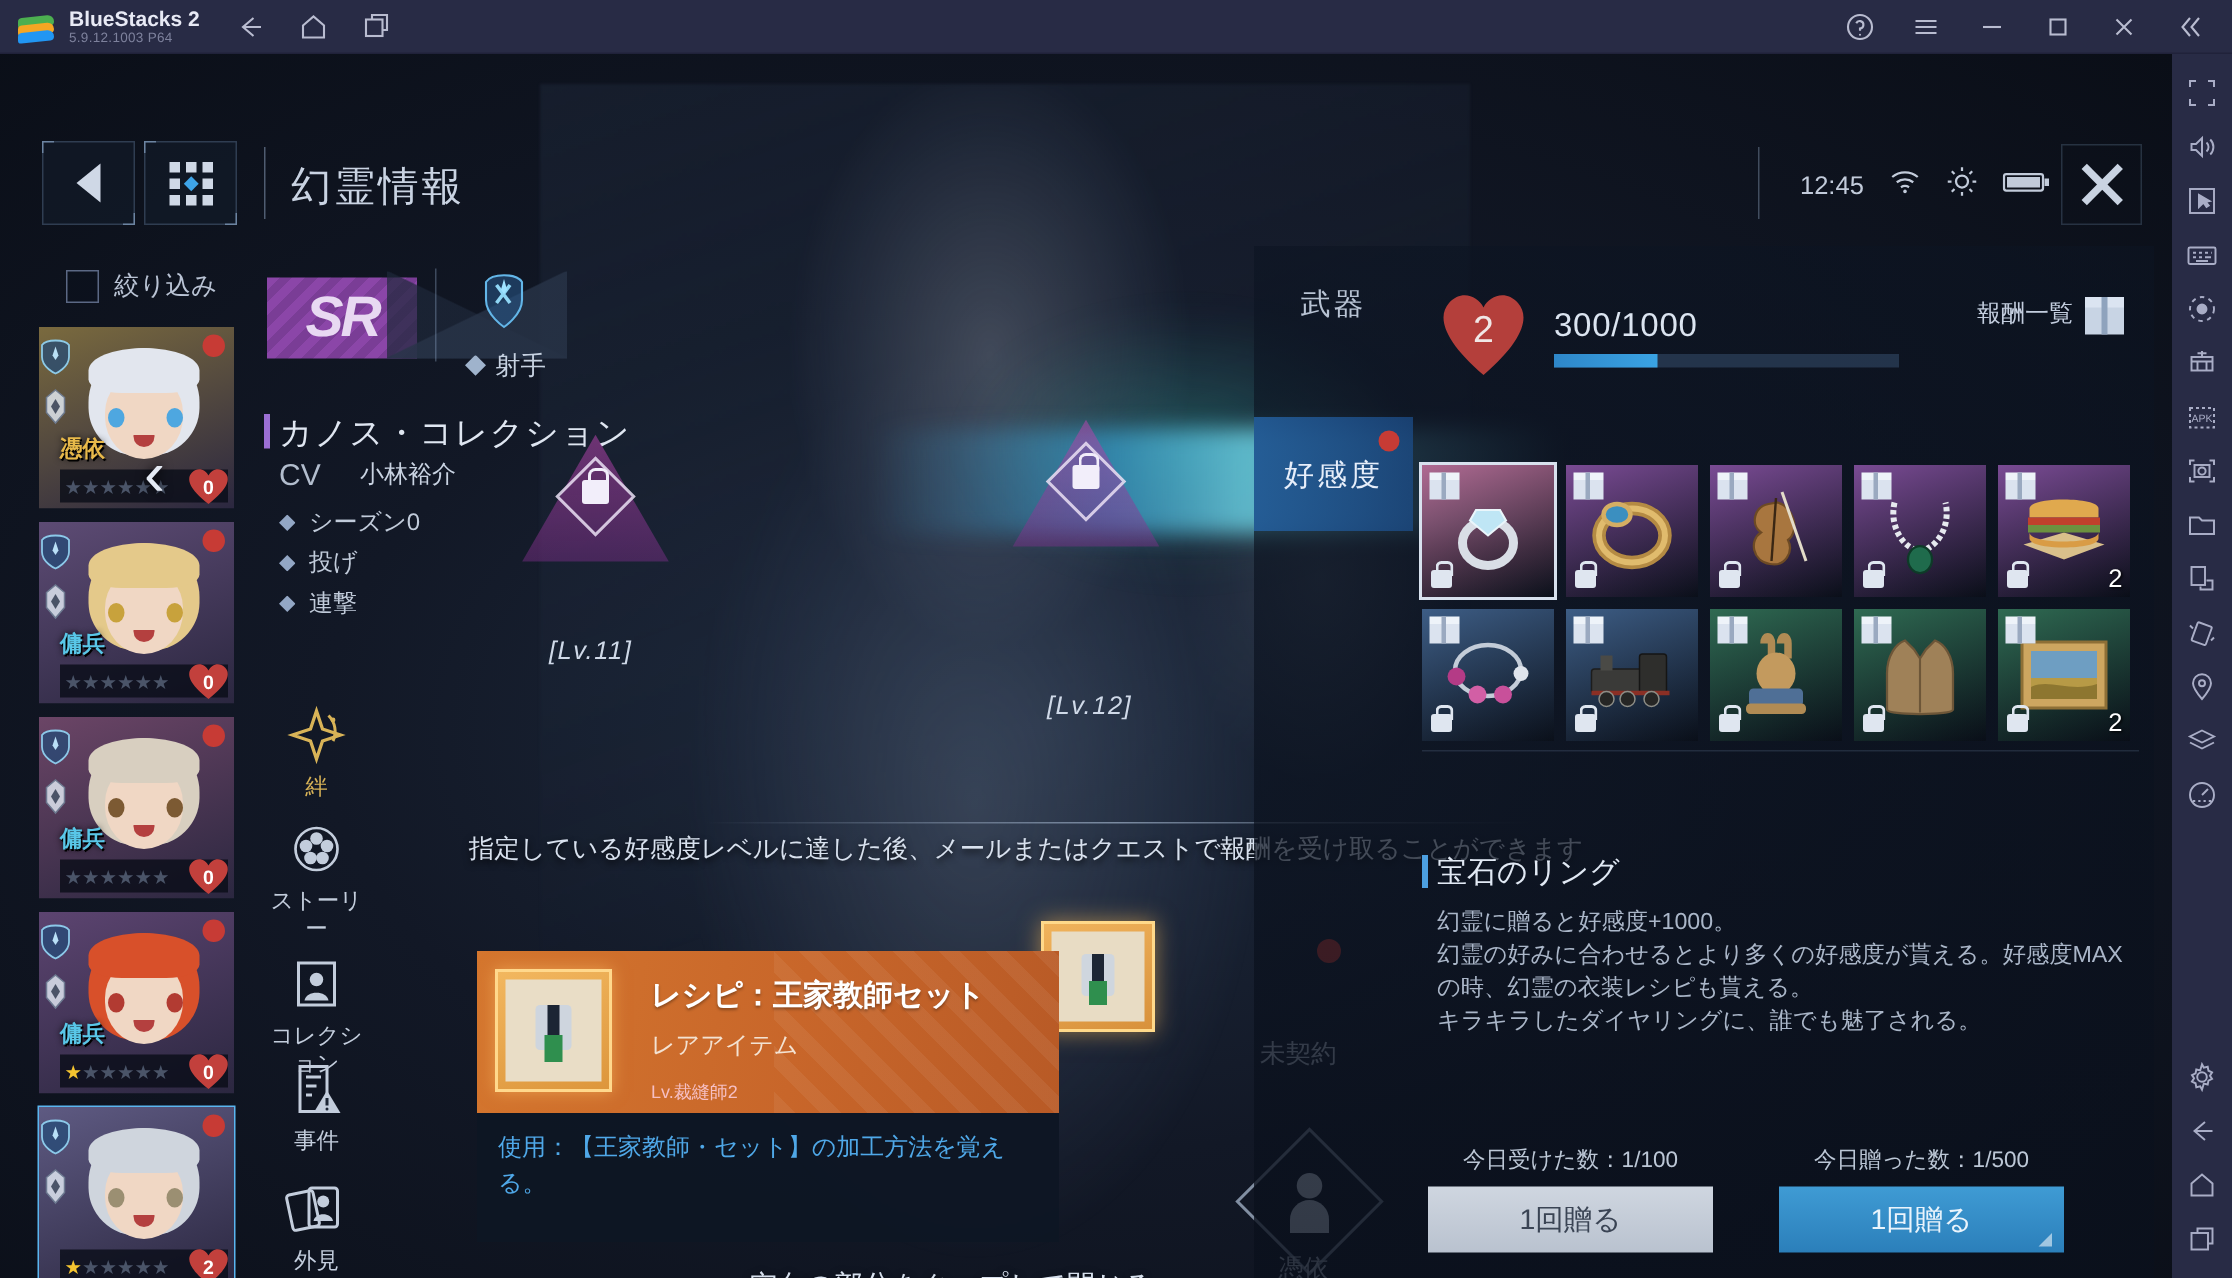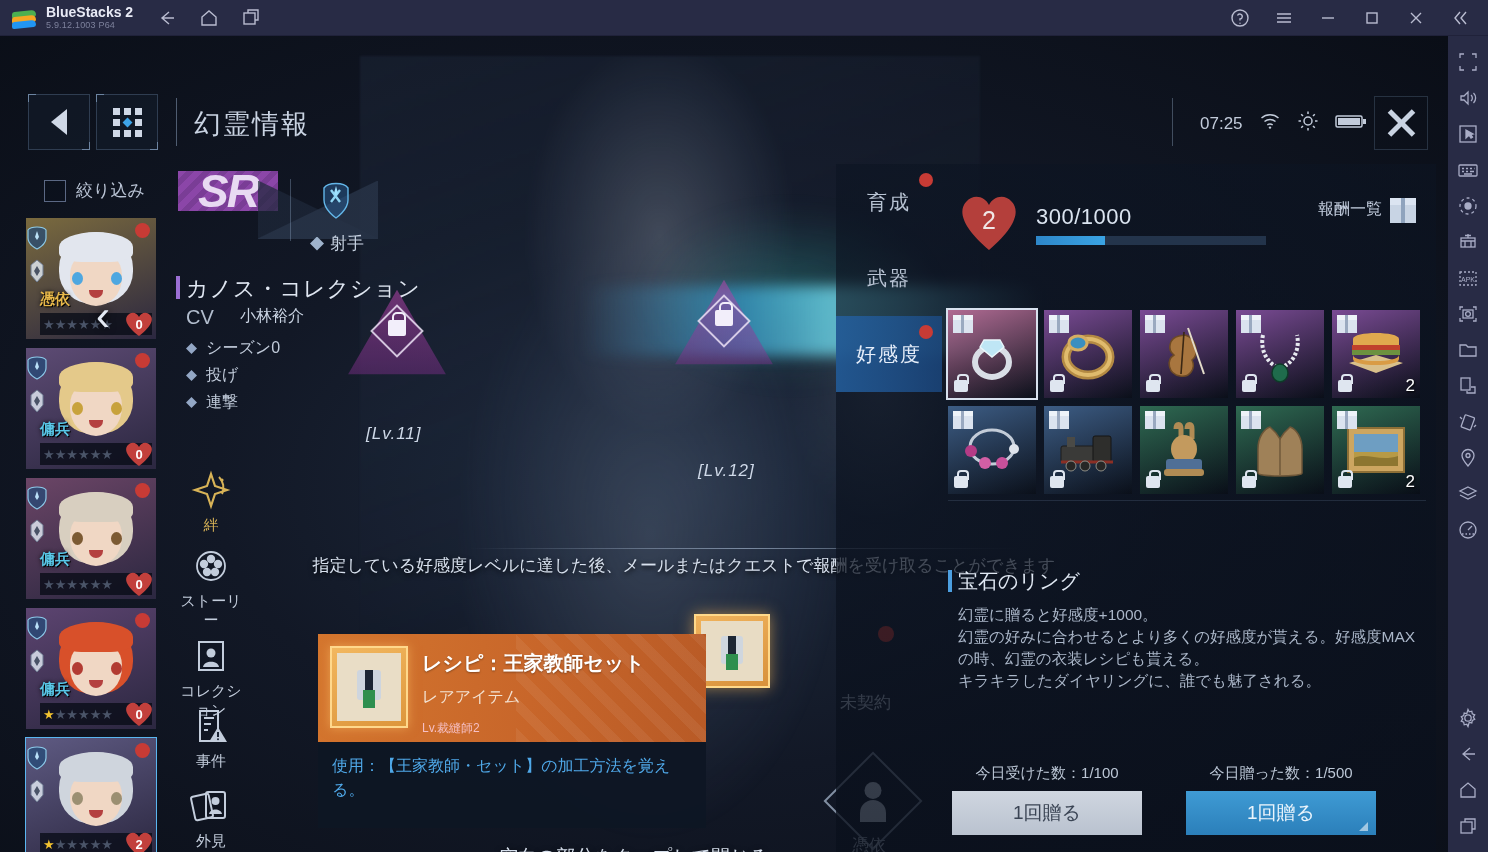--- a/index.html
+++ b/index.html
@@ -153,24 +153,24 @@
   .notif-dot { position:absolute; right:6px; top:5px; width:15px; height:15px; border-radius:50%; background:#c73b35; z-index:4; }
   .class-ico { position:absolute; left:-2px; top:6px; width:26px; height:26px; z-index:3; opacity:.95; }
   .class-ico2 { position:absolute; left:-2px; top:40px; width:26px; height:26px; z-index:3; opacity:.95; }
   #list-prev {
     position:absolute; left:96px; top:256px; width:34px; height:52px; cursor:pointer;
     color:#e4eaf4; font-size:42px; line-height:48px; text-shadow:0 0 8px #000;
   }
 
   
   #info-rarity {
-    position:absolute; left:178px; top:135px; width:100px; height:40px;
+    position:absolute; left:178px; top:149px; width:100px; height:54px;
     background: repeating-linear-gradient(135deg, #8b46a8 0 6px, #7a3d96 6px 12px);
     display:flex; align-items:center; justify-content:center;
-    color:#e8d9f2; font-size:46px; font-weight:bold; font-style:italic; letter-spacing:-2px;
+    color:#e8d9f2; font-size:38px; font-weight:bold; font-style:italic; letter-spacing:-2px;
   }
   #rarity-tri {
     position:absolute; left:258px; top:145px; width:120px; height:58px;
     background:
       linear-gradient(to bottom right, transparent 49%, rgba(40,52,72,.8) 50%),
       linear-gradient(to bottom left, transparent 49%, rgba(30,40,58,.7) 50%);
   }
   #info-div1 { position:absolute; left:290px; top:143px; width:1px; height:62px; background:rgba(150,175,205,.35); }
   #class-ico-big { position:absolute; left:318px; top:144px; width:36px; height:40px; }
   #class-name { position:absolute; left:310px; top:196px; color:#c6d1e0; font-size:17px; display:flex; align-items:center; gap:6px; }
@@ -273,21 +273,21 @@
   
   #right-panel {
     position:absolute; left:836px; top:128px; width:600px; height:688px;
     background: linear-gradient(180deg, rgba(12,20,34,.62), rgba(10,16,28,.80));
   }
   #rp-tabs { position:absolute; left:0; top:0; width:106px; }
   .rp-tab {
     position:relative; width:106px; height:76px; display:flex; align-items:center;
     justify-content:center; color:#b8c3d3; font-size:20px; letter-spacing:2px; cursor:pointer;
   }
-  .rp-tab.active { background:linear-gradient(90deg, rgba(36,96,160,.85), rgba(28,78,140,.72)); color:#e6eefa; }
+  .rp-tab.active { background:linear-gradient(90deg, rgba(36,96,160,.85), rgba(28,78,140,.72)); color:#e6eefa;margin-top:38px; }
   .rp-tab .tdot { position:absolute; right:9px; top:9px; width:14px; height:14px; border-radius:50%; background:#c73b35; }
 
   #hero-heart { position:absolute; left:122px; top:30px; width:62px; height:58px; }
   #hero-heart .hs {
     position:absolute; inset:0; background:#b43f3b;
     clip-path: path("M31 56 C 4 33, 0 17, 8 8 C 16 -1, 27 3, 31 11 C 35 3, 46 -1, 54 8 C 62 17, 58 33, 31 56 Z");
   }
   #hero-heart .hn { position:absolute; inset:0; display:flex; align-items:center; justify-content:center; color:#f0e7e6; font-size:25px; padding-bottom:6px; }
   #aff-val { position:absolute; left:200px; top:40px; color:#dbe4f0; font-size:22px; letter-spacing:.5px; }
   #aff-track { position:absolute; left:200px; top:72px; width:230px; height:9px; background:rgba(40,58,82,.85); }
@@ -349,21 +349,21 @@
   #tt-thumb {
     width:78px; height:82px; background:linear-gradient(160deg,#f2b75f,#dd963c);
     border:2px solid #ffd88c; box-shadow:0 0 10px rgba(255,200,110,.5);
     position:relative; flex:none;
   }
   #tt-thumb .paper { position:absolute; inset:5px; background:#e9ddc6; display:flex; align-items:center; justify-content:center; }
   #tt-thumb .cloth { position:relative; width:32px; height:42px; }
   #tt-thumb .cloth .body { position:absolute; left:4px; top:4px; width:24px; height:30px; background:#ced5de; border-radius:3px; }
   #tt-thumb .cloth .tie { position:absolute; left:12px; top:4px; width:8px; height:22px; background:#1c2534; }
   #tt-thumb .cloth .pants { position:absolute; left:10px; top:24px; width:12px; height:18px; background:#2f8f4e; }
-  #tt-texts { margin-left:14px; position:relative; z-index:2; }
+  #tt-texts { margin-left:26px; position:relative; z-index:2; }
   #tt-title { color:#fff; font-size:20px; font-weight:bold; margin-top:4px; text-shadow:0 1px 2px rgba(0,0,0,.35); }
   #tt-rare { color:#f3e2d2; font-size:16px; margin-top:10px; }
   #tt-req { color:#f6bfc4; font-size:12px; margin-top:12px; }
   #tt-body {
     background:rgba(14,22,36,.95); padding:12px 14px 16px;
     color:#4fa8e8; font-size:16px; line-height:24px; min-height:86px;
   }
 </style>
 </head>
 <body>
@@ -565,21 +565,21 @@
           <i></i>
           <i></i>
           <i></i>
       </div>
     </div>
     <div id="title-div"></div>
     <div id="page-title">幻霊情報</div>
 
     <div id="status-div"></div>
     <div id="status-bar">
-      <span>07:25</span>
+      <span>12:45</span>
       <span class="st-ico">
         <svg width="22" height="18" viewBox="0 0 22 18">
             <path d="M2.5 6 A13 13 0 0 1 19.5 6"></path>
             <path d="M5.5 9.5 A9 9 0 0 1 16.5 9.5"></path>
             <path d="M8.3 12.8 A5 5 0 0 1 13.7 12.8"></path>
             <circle cx="11" cy="15.6" r="1.2" fill="#c2cbda" stroke="none"></circle>
           </svg>
       </span>
       <span class="st-ico">
         <svg width="22" height="22" viewBox="0 0 22 22">
@@ -903,24 +903,20 @@
       <div class="torso"></div>
   </div>
   <div id="possess-label">憑依</div>
   <div id="close-hint">
     <span>空白の部分をタップして閉じる</span>
   </div>
 
   <div id="right-panel">
     <div id="rp-tabs">
         <div class="rp-tab">
-          <span>育成</span>
-          <span class="tdot"></span>
-        </div>
-        <div class="rp-tab">
           <span>武器</span>
         </div>
         <div class="rp-tab active">
           <span>好感度</span>
           <span class="tdot"></span>
         </div>
       </div>
 
     <div id="hero-heart">
       <div class="hs"></div>

